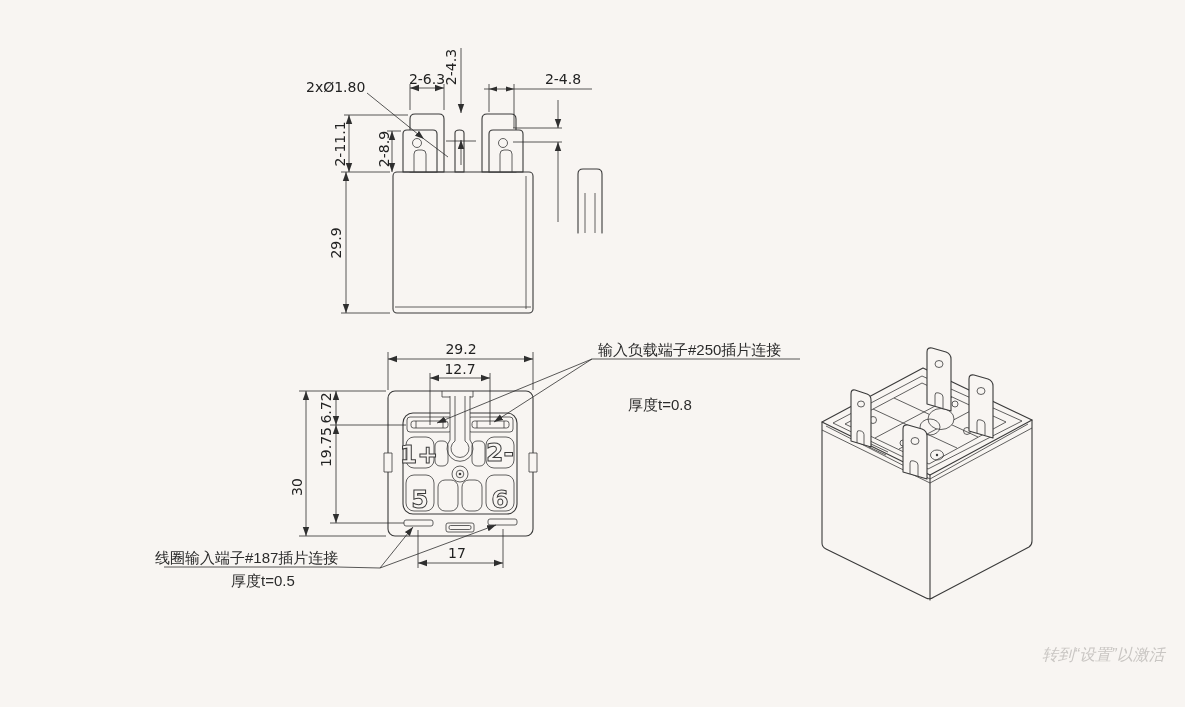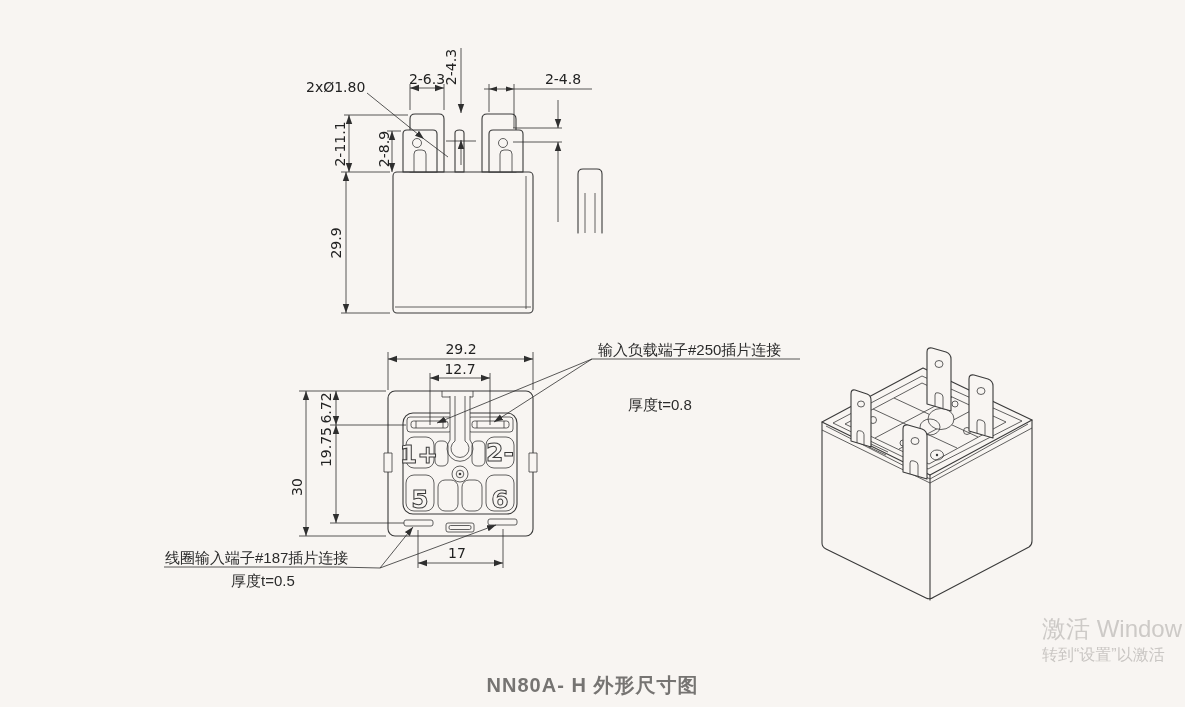--- a/index.html
+++ b/index.html
@@ -10,21 +10,21 @@
   svg .det  {stroke:#3a3a3a;stroke-width:0.8;fill:none;stroke-linejoin:round;}
   svg .fdet {stroke:#3a3a3a;stroke-width:0.8;fill:#f8f5f2;stroke-linejoin:round;}
   svg .dim  {stroke:#2f2f2f;stroke-width:0.8;fill:none;}
   svg .dimtxt {font-family:"DejaVu Sans","Liberation Sans",sans-serif;font-size:14px;fill:#222;}
   svg .termtxt{font-family:"DejaVu Sans","Liberation Sans",sans-serif;font-size:25px;font-weight:bold;
                fill:#f8f5f2;stroke:#3a3a3a;stroke-width:1;}
   .note {position:absolute;font-size:15px;color:#2b2b2b;white-space:nowrap;line-height:17px;}
   .title{position:absolute;left:0;right:0;top:672px;text-align:center;font-size:20px;
          font-weight:bold;color:#767472;letter-spacing:1px;}
   .wm1  {position:absolute;left:1042px;top:613px;font-size:24px;color:#cdcac7;white-space:nowrap;}
-  .wm2  {position:absolute;left:1042px;top:645px;font-size:16px;color:#c9c6c3;white-space:nowrap;}
+  .wm2  {position:absolute;left:1042px;top:645px;font-size:16px;color:#c9c6c3;white-space:nowrap;font-style:italic;}
 </style>
 </head>
 <body>
 
 <div id="page">
 
 <svg width="1185" height="707" viewBox="0 0 1185 707">
   <defs>
     <marker id="arr" markerWidth="10" markerHeight="8" refX="9" refY="4" orient="auto-start-reverse" markerUnits="userSpaceOnUse">
       <path d="M0,0.8 L9,4 L0,7.2 Z" fill="#2f2f2f"></path>
@@ -214,27 +214,25 @@
   </g>
 </svg>
 
 
 <div class="note" style="left:598px;top:341px;">
   <div>输入负载端子#250插片连接</div>
 </div>
 <div class="note" style="left:628px;top:362px;margin-top:34px;">
   <div>厚度t=0.8</div>
 </div>
-<div class="note" style="left:165px;top:549px;">
+<div class="note" style="left:155px;top:549px;">
   <div>线圈输入端子#187插片连接</div>
 </div>
 <div class="note" style="left:191px;top:572px;margin-left:40px;">
   <div>厚度t=0.5</div>
 </div>
 
 
-<div class="title">NN80A- H 外形尺寸图</div>
-
-
-<div class="wm1">激活 Window</div>
+
+
 <div class="wm2">转到“设置”以激活</div>
 
 </div>
 
 </body></html>

